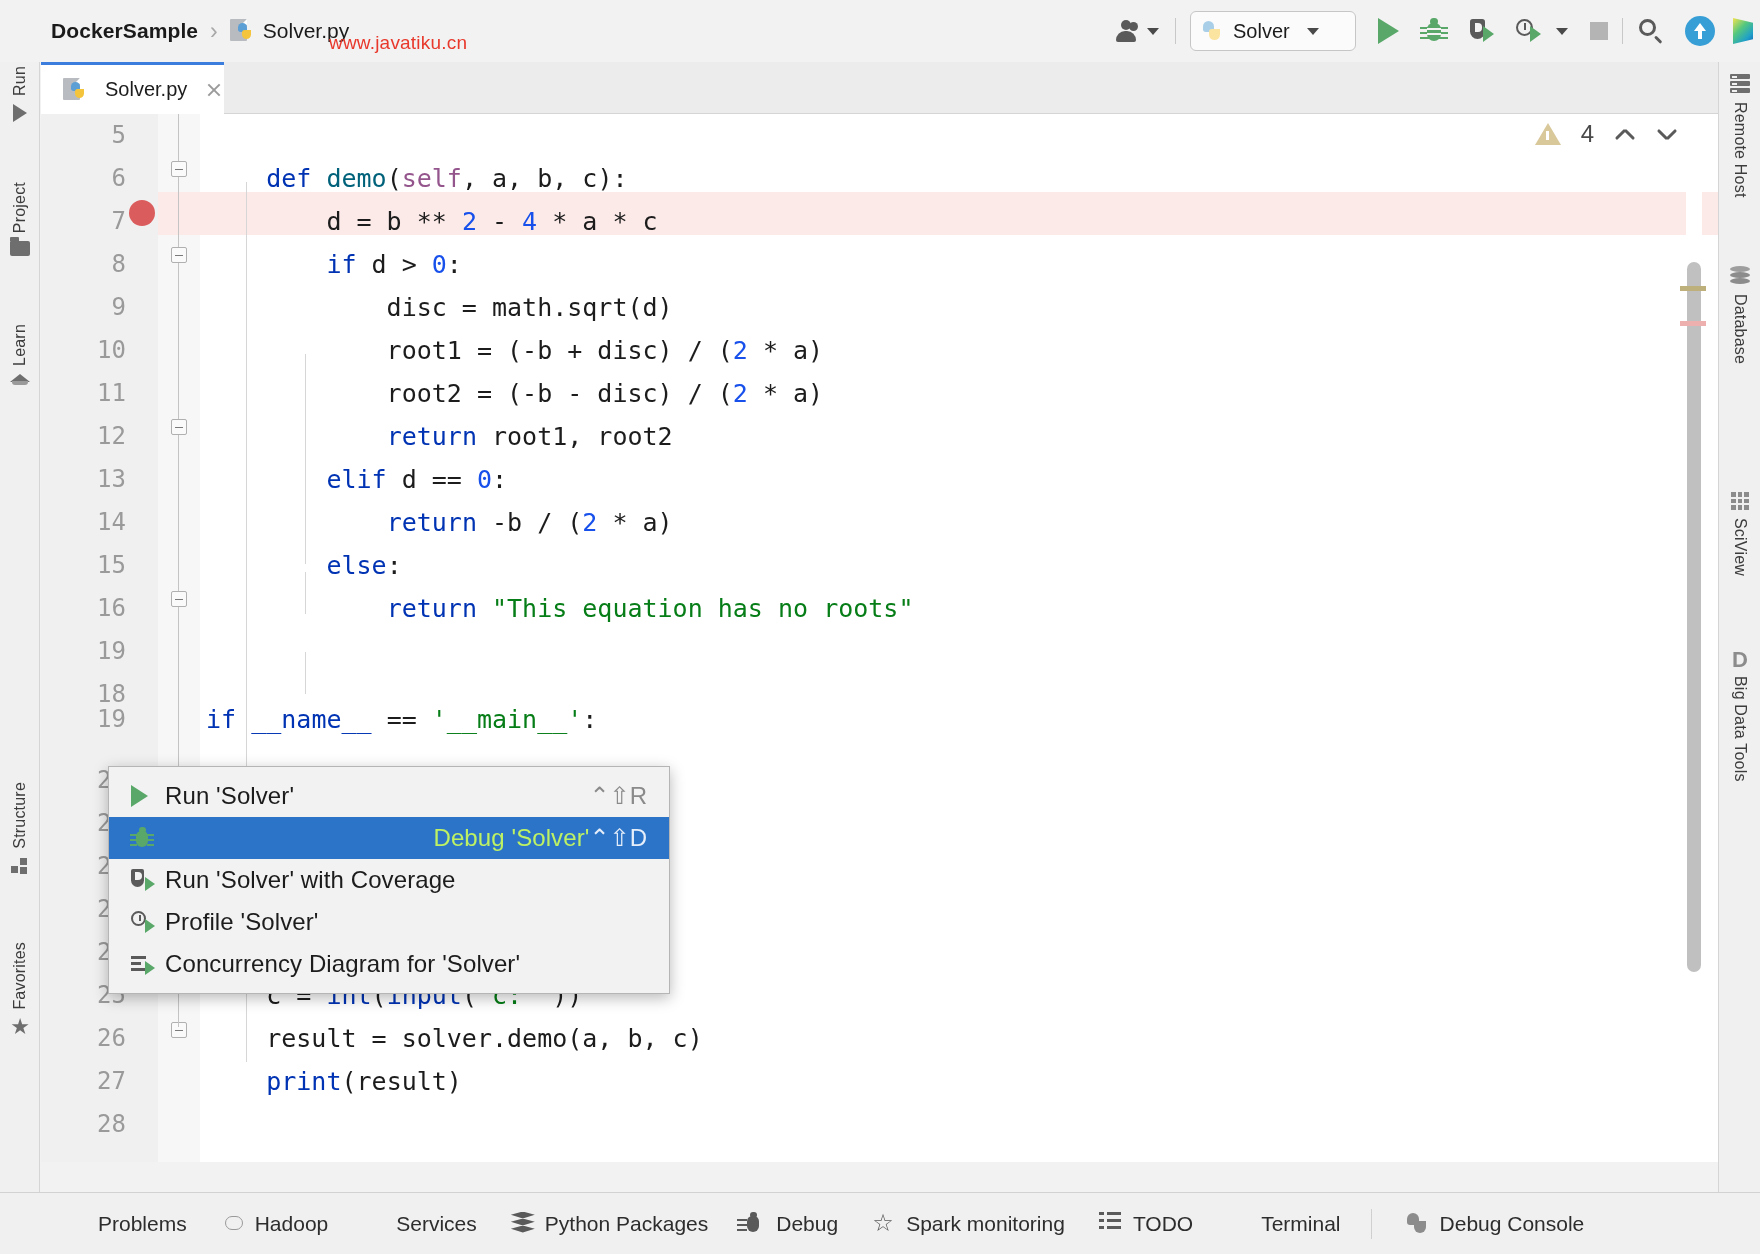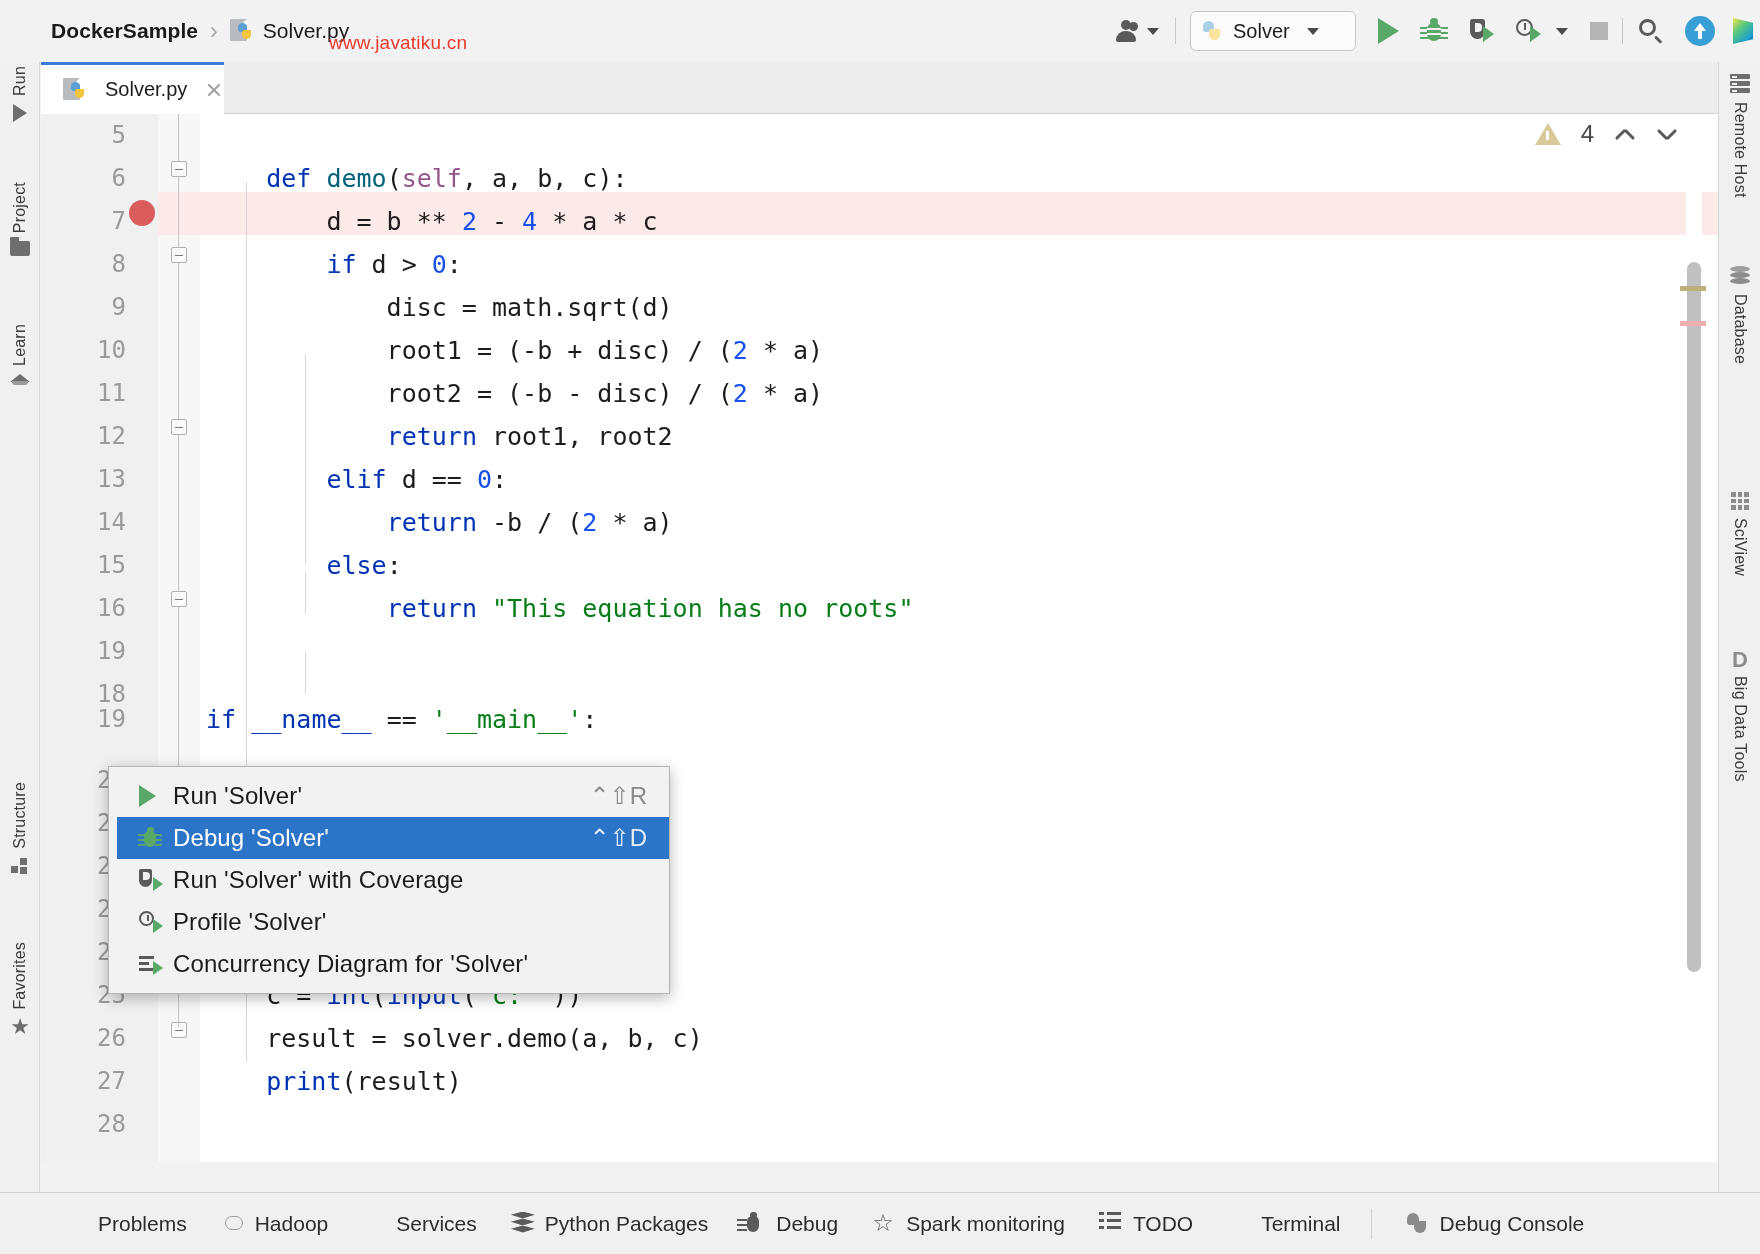--- a/index.html
+++ b/index.html
@@ -241,30 +241,30 @@
   #vscroll-thumb{position:absolute;right:17px;top:148px;width:14px;height:710px;background:#c0c0c0;border-radius:7px;}
   .marker{position:absolute;right:12px;width:26px;height:5px;}
   #marker-warn{top:172px;background:#bdb07a;}
   #marker-err{top:207px;background:#eeafaf;}
 
   
   #ctxmenu{
     position:absolute;left:108px;top:766px;width:562px;
     background:#f2f2f2;border:1px solid #b5b5b5;
     box-shadow:0 4px 14px rgba(0,0,0,0.28);
-    z-index:50;padding:8px 0 8px 8px;
+    z-index:50;padding:8px 0 8px 0;
   }
   .mi{
     position:relative;height:42px;display:flex;align-items:center;
     padding-left:22px;padding-right:22px;
   }
   .mi.sel{background:#2c74c7;}
   .mi .micon{width:34px;display:flex;align-items:center;}
   .mi .mlabel{font-size:24px;color:#1c1c1c;flex:1;letter-spacing:0.1px;}
-  .mi.sel .mlabel{color:#ffffff;}
+  .mi.sel .mlabel{color:#bef264;text-align:right;}
   .mi .mshort{font-size:24px;color:#8a8a8a;font-family:"Liberation Sans",sans-serif;}
   .mi.sel .mshort{color:#e6eefa;}
   .mi-tri{width:0;height:0;border-top:11px solid transparent;border-bottom:11px solid transparent;border-left:17px solid #59a869;}
   .mi-bug{position:relative;width:22px;height:22px;}
   .mi-bug .bb{position:absolute;left:5px;top:4px;width:12px;height:16px;background:#59a869;border-radius:6px 6px 7px 7px;}
   .mi-bug .bh{position:absolute;left:8px;top:0;width:7px;height:6px;background:#59a869;border-radius:4px;}
   .mi-bug .ll{position:absolute;background:#59a869;height:2px;width:7px;}
   .mi-bug .l1{left:-1px;top:7px;} .mi-bug .l2{left:-1px;top:12px;} .mi-bug .l3{left:-1px;top:17px;}
   .mi-bug .r1{right:-1px;top:7px;} .mi-bug .r2{right:-1px;top:12px;} .mi-bug .r3{right:-1px;top:17px;}
   .mi-cov{position:relative;width:24px;height:22px;}

